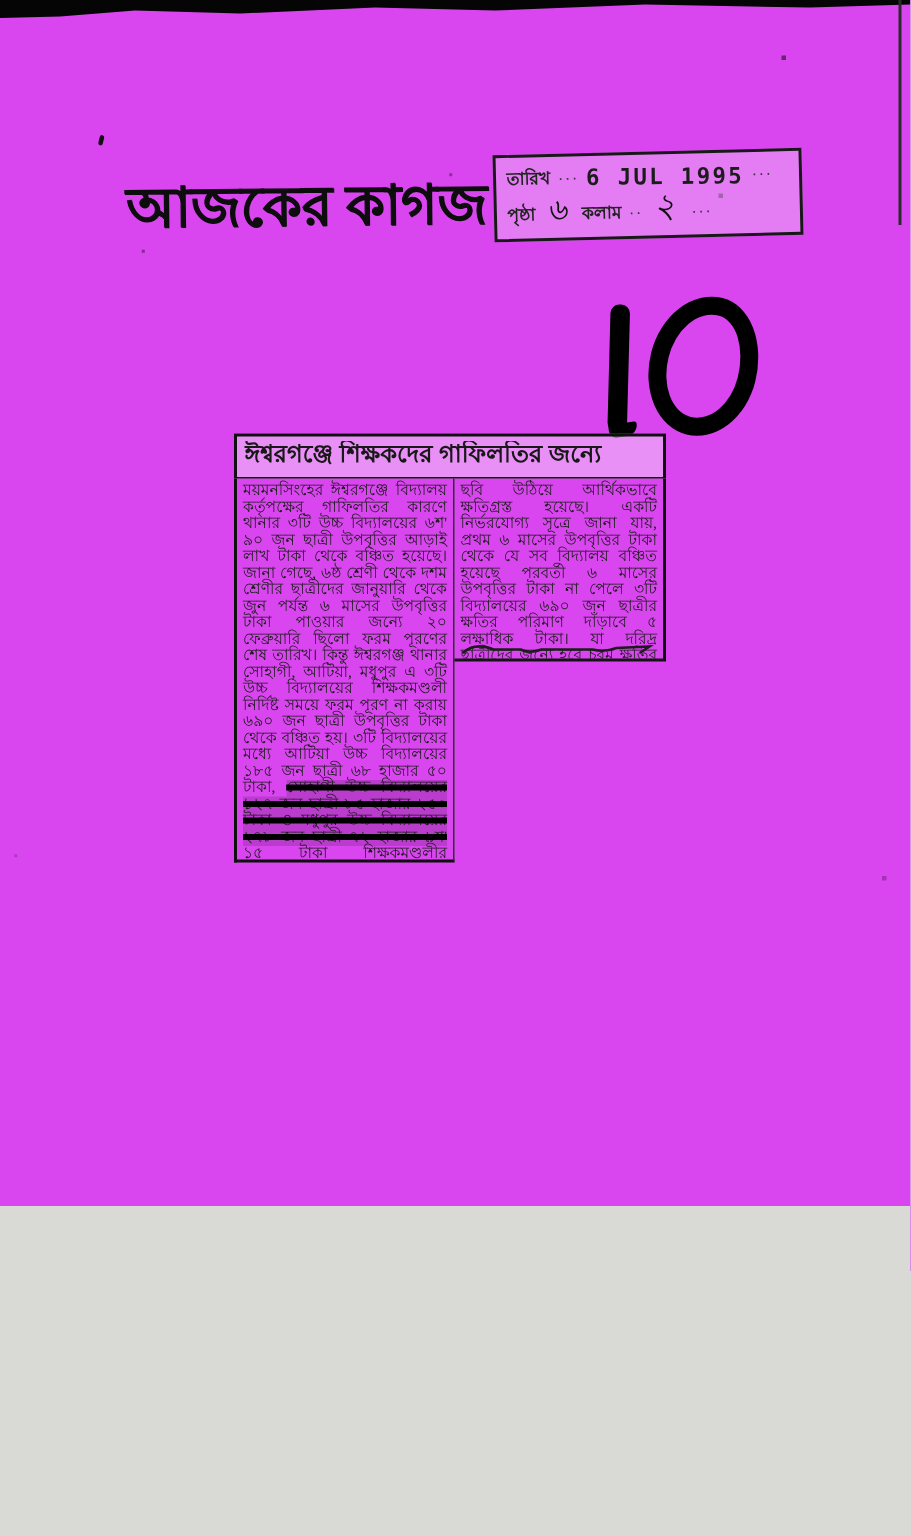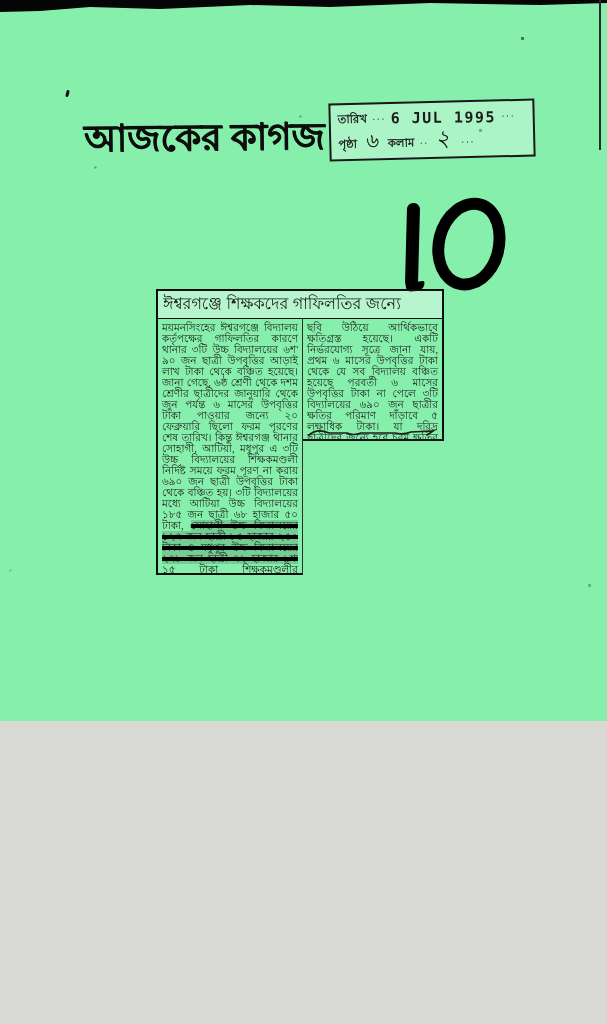--- a/index.html
+++ b/index.html
@@ -1,18 +1,18 @@
 <!DOCTYPE html>
 <html><head>
 <meta charset="utf-8">
 <style>
   html,body{margin:0;padding:0;background:#d9d9d6;}
   .page{
-    position:relative;width:607px;height:721px;margin:0 auto;
-    background:#86efac;overflow:hidden;
+    position:relative;width:607px;height:804px;margin:0 auto;
+    background:#d946ef;overflow:hidden;
     font-family:"Liberation Sans",sans-serif;color:#1a1a1a;
   }
   
   .scan-top{position:absolute;top:0;left:0;width:607px;height:14px;background:#050505;
     clip-path:polygon(0 0,607px 0,607px 3px,540px 5px,430px 3px,330px 7px,250px 5px,160px 9px,90px 7px,40px 11px,0 12px);}
   .scan-right{position:absolute;top:0;left:599px;width:2px;height:150px;background:#2a2a2a;}
   .scan-bottom{position:absolute;left:0;top:1019px;width:560px;height:3px;background:#0a0a0a;}
   .ink-blob{position:absolute;left:350px;top:991px;width:32px;height:31px;background:#000;
     border-radius:45% 55% 40% 60%/50% 45% 55% 50%;}
   .ink-blob::before{content:"";position:absolute;left:12px;top:-13px;width:4px;height:15px;background:#000;border-radius:2px;}
@@ -45,21 +45,21 @@
   
   .mark-ten{position:absolute;left:400px;top:197px;width:92px;height:97px;}
   .stroke-one{position:absolute;left:6px;top:6px;width:13px;height:85px;background:#000;border-radius:6px;transform:rotate(1.5deg);}
   .stroke-one::after{content:"";position:absolute;bottom:-3px;left:1px;width:19px;height:9px;background:#000;
     border-radius:2px 2px 9px 6px;transform:rotate(-10deg);}
   .ring-zero{position:absolute;left:33px;top:0;width:48px;height:70px;border:12px solid #000;
     border-radius:52% 48% 50% 50%/50% 52% 48% 50%;transform:rotate(14deg);}
   
   .clipping{position:absolute;left:156px;top:289px;width:288px;color:#181818;}
   .headline-box{box-sizing:border-box;border:2.5px solid #0f0f0f;border-bottom-width:1.5px;
-    padding:3px 5px 4px;font-weight:normal;font-size:16px;line-height:1.24;background:rgba(255,255,255,.4);}
+    padding:3px 5px 4px;font-weight:bold;font-size:16px;line-height:1.24;background:rgba(255,255,255,.4);}
   .headline-box div{white-space:nowrap;overflow:hidden;}
   .cols{display:flex;align-items:flex-start;}
   .col{box-sizing:border-box;font-size:10.4px;line-height:11px;text-align:justify;
     padding:3px 4px 4px;font-family:"Liberation Serif","DejaVu Serif",serif;color:#1c1c1c;}
   .col-left{width:147px;height:256px;overflow:hidden;border-left:2.5px solid #0f0f0f;
     border-bottom:2.5px solid #0f0f0f;border-right:1px solid #2e2e2e;}
   .col-right{width:141px;height:122px;overflow:hidden;border-right:2.5px solid #0f0f0f;
     border-bottom:2px solid #141414;position:relative;}
   .struck{text-decoration:line-through;text-decoration-thickness:3.5px;text-decoration-color:#000;
     background:rgba(0,0,0,.14);}

